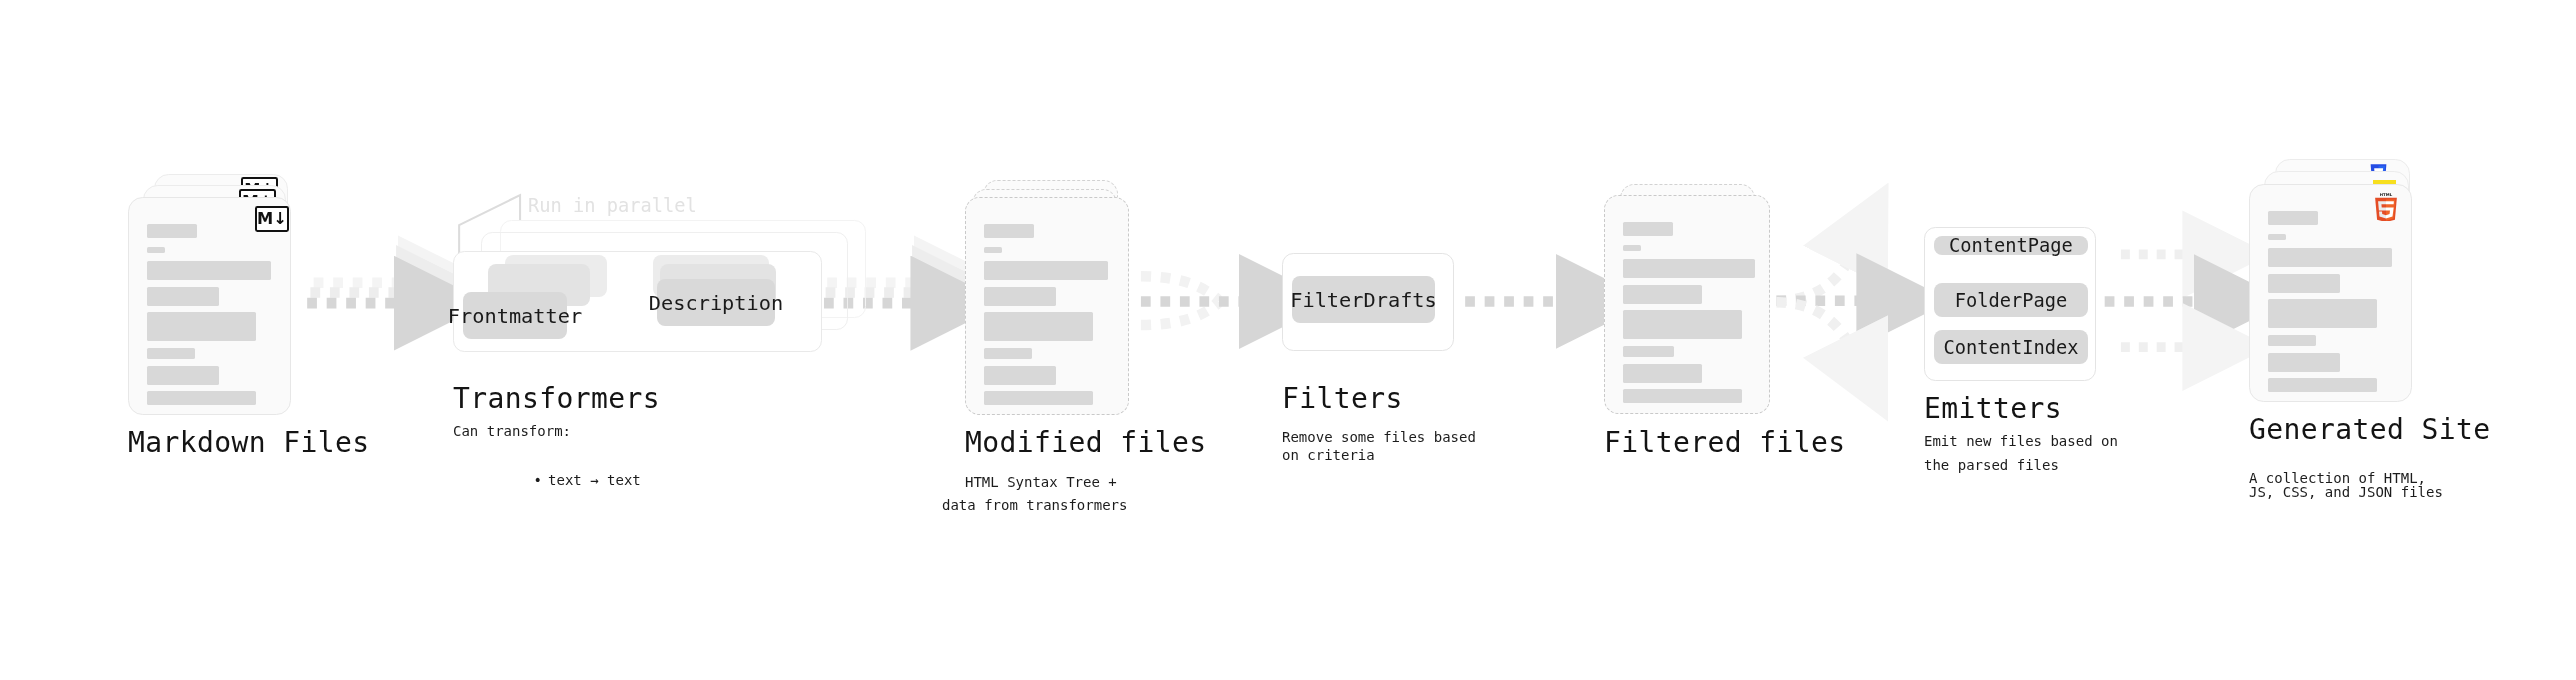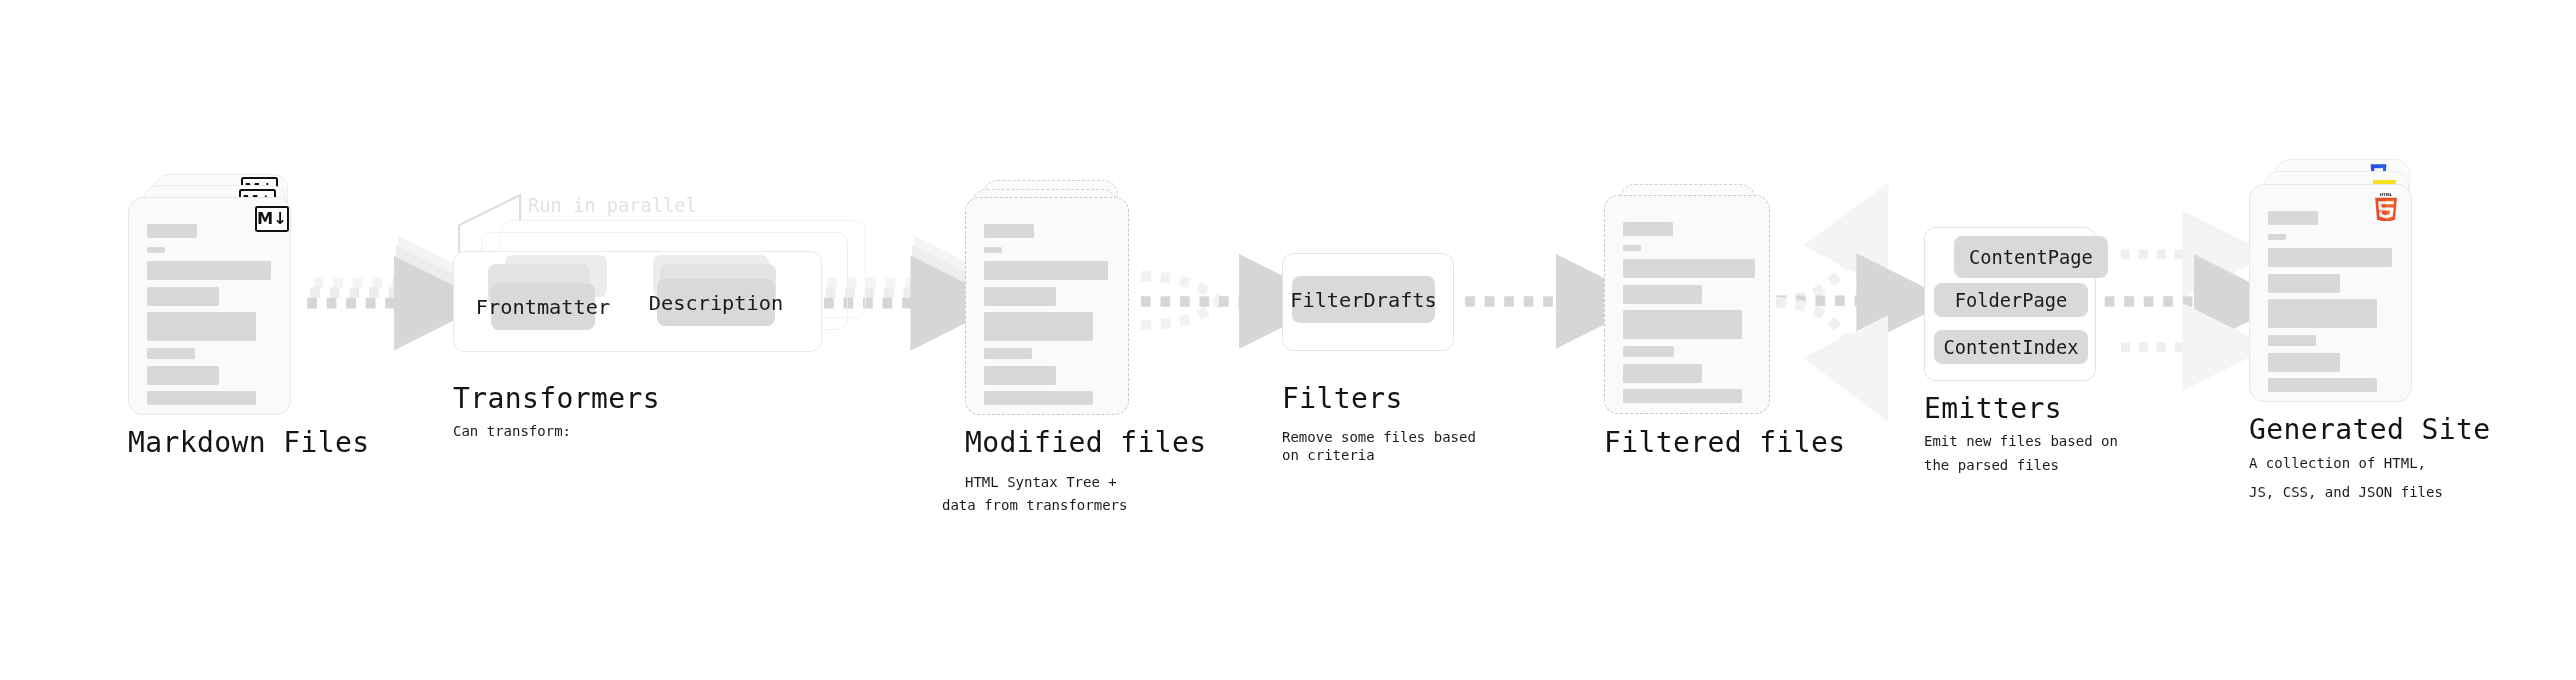--- a/index.html
+++ b/index.html
@@ -166,26 +166,29 @@
 
     <div class="group ghost" style="left:500px;top:220px;width:366px;height:98px;border-color:#f3f3f3;"></div>
     <div class="group ghost" style="left:481px;top:232px;width:367px;height:98px;border-color:#efefef;"></div>
     <div class="group" style="left:453px;top:251px;width:369px;height:101px;border-color:#e9e9e9;"></div>
 
     <div class="chip g1" style="left:505px;top:255px;width:102px;height:42px;"></div>
     <div class="chip g2" style="left:488px;top:264px;width:102px;height:42px;"></div>
     <div class="chip g1" style="left:653px;top:255px;width:116px;height:42px;"></div>
     <div class="chip g2" style="left:660px;top:264px;width:116px;height:42px;"></div>
 
-    <div class="chip" style="left:463px;top:283px;width:104px;height:47px;margin-left:28px;">Frontmatter</div>
+    <div class="chip" style="left:463px;top:292px;width:104px;height:47px;">Frontmatter</div>
     <div class="chip" style="left:657px;top:279px;width:118px;height:47px;">Description</div>
 
     <div class="stage-title abs" style="left:453px;top:382px;">Transformers</div>
     <div class="stage-desc abs" style="left:453px;top:419px;">Can transform:</div>
     <ul class="bullet-list abs" style="left:466px;top:444px;">
+      <li class="stage-desc">
+        <span style="display:inline-block;width:14.6px;">•</span><span>text → text</span>
+      </li>
     </ul>
   </div>
 
   <div class="abs">
     <div class="stack-ghost dashed" style="left:983px;top:180px;width:135px;height:57px;"></div>
     <div class="stack-ghost dashed" style="left:972px;top:189px;width:145px;height:57px;"></div>
     <div class="doc dashed" style="left:965px;top:197px;width:164px;height:218px;">
       <div class="bar" style="left:18px;top:26px;width:50px;height:14px;"></div>
       <div class="bar" style="left:18px;top:49px;width:18px;height:5.7px;"></div>
       <div class="bar" style="left:18px;top:63px;width:124px;height:18.7px;"></div>
@@ -219,21 +222,21 @@
       <div class="bar" style="left:18px;top:114px;width:119px;height:29px;"></div>
       <div class="bar" style="left:18px;top:150px;width:51px;height:11.4px;"></div>
       <div class="bar" style="left:18px;top:168px;width:79px;height:18.7px;"></div>
       <div class="bar" style="left:18px;top:193px;width:119px;height:14px;"></div>
     </div>
     <div class="stage-title abs" style="left:1604px;top:426px;">Filtered files</div>
   </div>
 
   <div class="abs">
     <div class="group" style="left:1924px;top:227px;width:172px;height:154px;"></div>
-    <div class="chip" style="left:1934px;top:236px;width:154px;height:42px;font-size:18.7px;margin-left:20px;">ContentPage</div>
+    <div class="chip" style="left:1934px;top:236px;width:154px;height:19px;font-size:18.7px;">ContentPage</div>
     <div class="chip" style="left:1934px;top:283px;width:154px;height:34px;font-size:18.7px;">FolderPage</div>
     <div class="chip" style="left:1934px;top:330px;width:154px;height:34px;font-size:18.7px;">ContentIndex</div>
 
     <div class="stage-title abs" style="left:1924px;top:392px;">Emitters</div>
     <div class="stage-desc abs" style="left:1924px;top:429px;">Emit new files based on</div>
     <div class="stage-desc abs" style="left:1924px;top:453px;">the parsed files</div>
   </div>
 
   <div class="abs">
     <div class="stack-ghost" style="left:2275px;top:159px;width:135px;height:57px;"></div>
@@ -266,18 +269,18 @@
       <text x="18" y="5.6" text-anchor="middle" font-size="5.4" font-family="DejaVu Sans, sans-serif" font-weight="bold" fill="#111">HTML</text>
       <path d="M3 8 L33 8 L30.3 38.2 L18 41.6 L5.7 38.2 Z" fill="#e44d26"></path>
       <path d="M18 10.4 L30.6 10.4 L28.3 36.6 L18 39.5 Z" fill="#f16529"></path>
       <path d="M18 21.3 L12.1 21.3 L11.7 16.9 L18 16.9 L18 12.7 L7.1 12.7 L7.2 14 L8.2 25.5 L18 25.5 Z" fill="#ebebeb"></path>
       <path d="M18 31.9 L17.98 31.9 L12.8 30.5 L12.5 26.8 L8.4 26.8 L9 33.9 L18 36.4 L18 31.9 Z" fill="#ebebeb"></path>
       <path d="M17.98 21.3 L17.98 25.5 L23.5 25.5 L22.9 30.5 L17.98 31.9 L17.98 36.4 L27 33.9 L28.6 21.3 Z" fill="#ffffff"></path>
       <path d="M17.98 12.7 L17.98 16.9 L28.5 16.9 L28.9 12.7 Z" fill="#ffffff"></path>
     </svg>
 
     <div class="stage-title abs" style="left:2249px;top:413px;">Generated Site</div>
-    <div class="stage-desc abs" style="left:2249px;top:451px;">A collection of HTML,</div>
+    <div class="stage-desc abs" style="left:2249px;top:466px;">A collection of HTML,</div>
     <div class="stage-desc abs" style="left:2249px;top:480px;">JS, CSS, and JSON files</div>
   </div>
 
 </div>
 
 
 </body></html>

